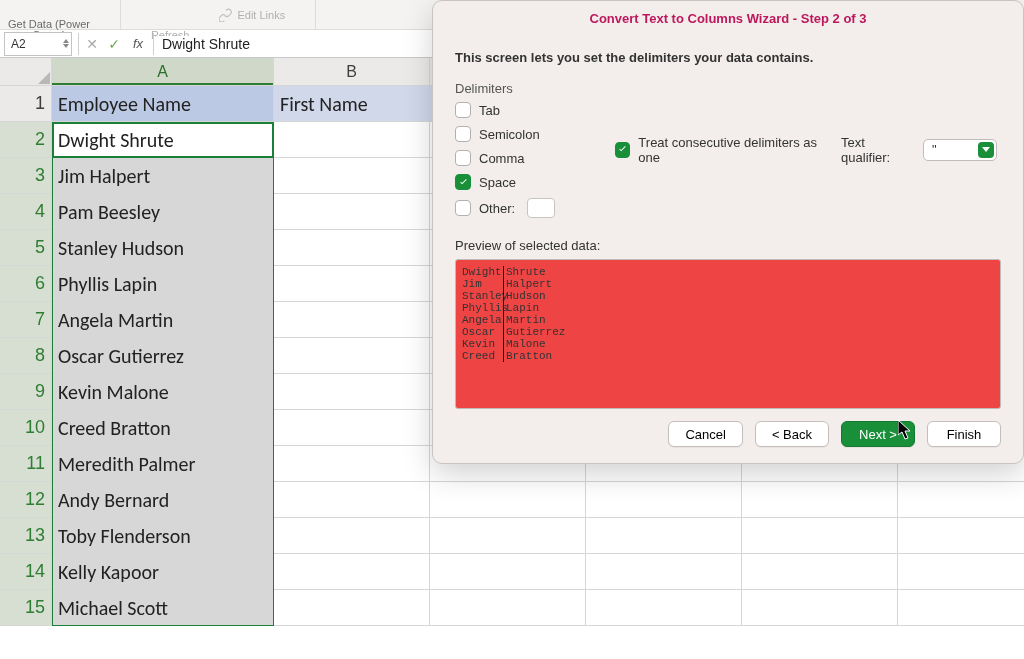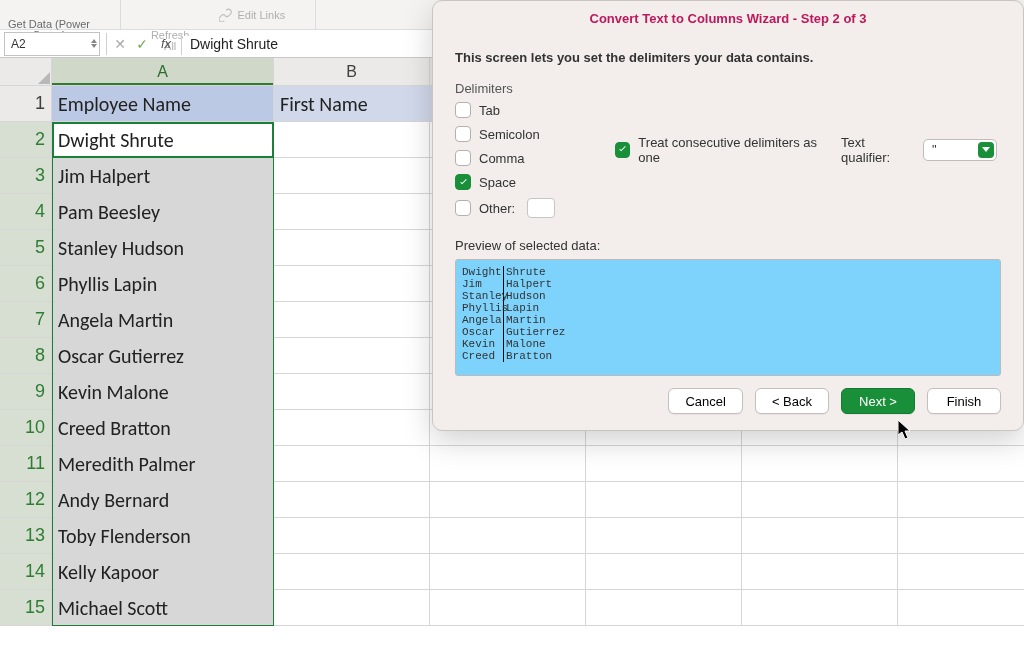--- a/index.html
+++ b/index.html
@@ -34,21 +34,21 @@
   
   .formula-bar {
     height: 28px;
     background: #fff;
     border-bottom: 1px solid #c8c8c8;
     display: flex;
     align-items: center;
     font-size: 13px;
   }
   .name-box {
-    width: 96px;
+    width: 68px;
     height: 24px;
     border: 1px solid #c3c3c3;
     margin: 0 4px;
     display: flex;
     align-items: center;
     padding: 0 6px;
     font-size: 12px;
     color: #333;
     position: relative;
     background:#fff;
@@ -187,21 +187,21 @@
   .select {
     width:78px;height:22px;border:1px solid #c0bcb9;border-radius:5px;
     background:#fff;display:flex;align-items:center;justify-content:space-between;padding:0 2px 0 8px;
   }
   .select .arrow{
     width:16px;height:16px;border-radius:4px;background:#1a8f3a;display:flex;align-items:center;justify-content:center;
   }
   .select .arrow span{width:0;height:0;border-left:4px solid transparent;border-right:4px solid transparent;border-top:5px solid #fff;display:block;}
   .preview-lbl { padding:20px 0 6px;}
   .preview {
-    background:#7dd3fc;border:1px solid #bfbab7;border-radius:3px;height:117px;
+    background:#ef4444;border:1px solid #bfbab7;border-radius:3px;height:150px;
     font-family: "Courier New", monospace; font-size:11px; padding:6px 6px;
     overflow:hidden; line-height:12px;
   }
   .preview .pline { display:flex;}
   .preview .col1 { width:42px; border-right:1px solid #000; }
   .preview .col2 { padding-left:2px;}
   .dlg-buttons {
     display:flex; justify-content:flex-end; gap:12px; padding:12px 0 2px;
   }
   .dbtn {

